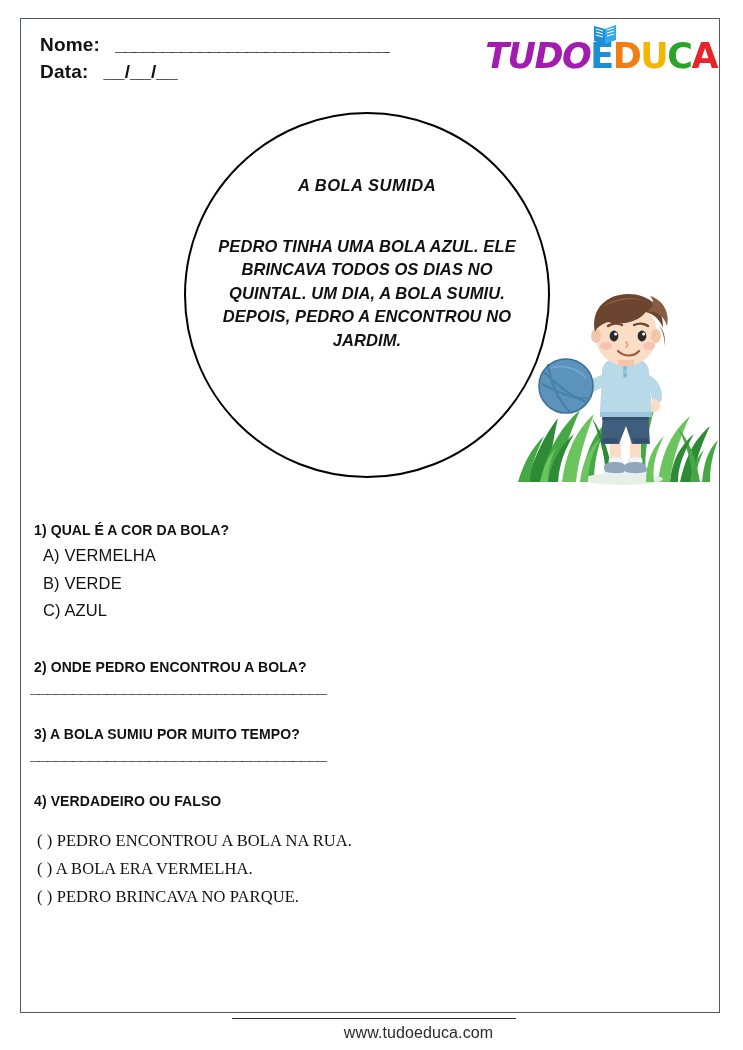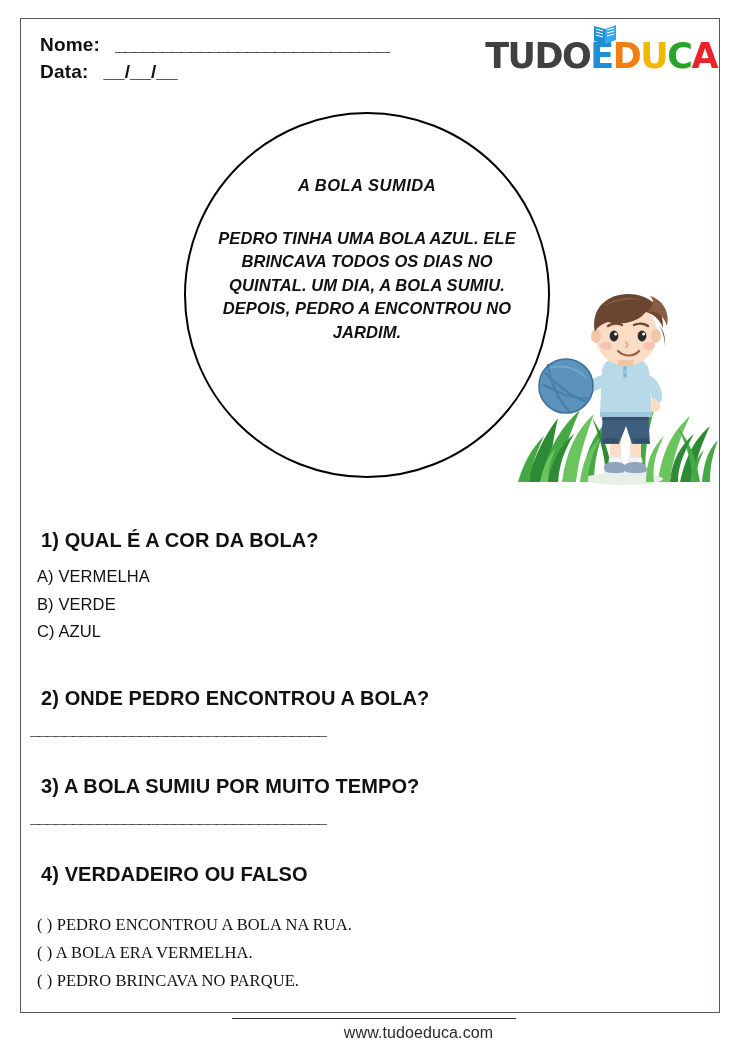--- a/index.html
+++ b/index.html
@@ -63,21 +63,21 @@
     height: 46px;
     display: flex;
     align-items: flex-end;
     font-weight: 900;
     font-size: 35px;
     letter-spacing: -1.5px;
     line-height: 1;
     font-family: "DejaVu Sans", sans-serif;
   }
   .logo span { display: inline-block; }
-  .logo .l-tudo { color: #404040; }
+  .logo .l-tudo { color: #a21caf; font-style: italic; }
   .logo .l-e-wrap { position: relative; display: inline-block; }
   .logo .l-e { color: #1c8fd6; position: relative; z-index: 2; }
   .logo .book {
     position: absolute;
     left: 2px;
     top: -15px;
     width: 26px;
     height: 20px;
     z-index: 3;
   }
@@ -104,21 +104,21 @@
     box-sizing: border-box;
     font-style: italic;
   }
   .story-title {
     font-size: 16.5px;
     font-weight: bold;
     letter-spacing: .5px;
     text-align: center;
   }
   .story-body {
-    margin-top: 32px;
+    margin-top: 40px;
     font-size: 16.5px;
     font-weight: bold;
     line-height: 1.42;
     text-align: center;
     width: 320px;
     letter-spacing: .1px;
   }
 
   
   .illustration {
@@ -131,30 +131,30 @@
   .illustration svg { display: block; width: 100%; height: 100%; }
 
   
   .questions {
     position: absolute;
     left: 30px;
     top: 518px;
     width: 450px;
   }
   .q-title {
-    font-size: 20px;
-    font-weight: bold;
-    letter-spacing: .1px;
-    margin: 11px;
+    font-size: 14px;
+    font-weight: bold;
+    letter-spacing: .1px;
+    margin: 4px;
   }
   .q-option {
     font-size: 16.5px;
     font-weight: normal;
     letter-spacing: .1px;
-    margin-left: 7px;
+    margin-left: 13px;
     line-height: 1.68;
   }
   .q-block { margin-bottom: 0; }
   .spacer-lg { height: 30px; }
   .spacer-md { height: 24px; }
   .spacer-sm { height: 14px; }
   .answer-rule {
     font-size: 17px;
     font-weight: bold;
     letter-spacing: -1.0px;

